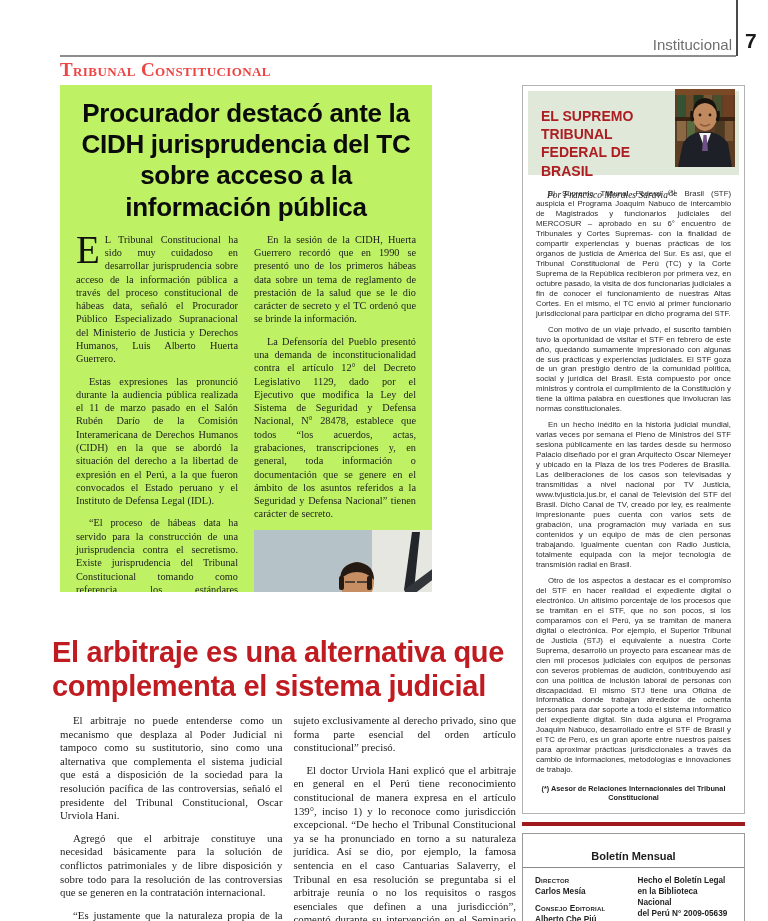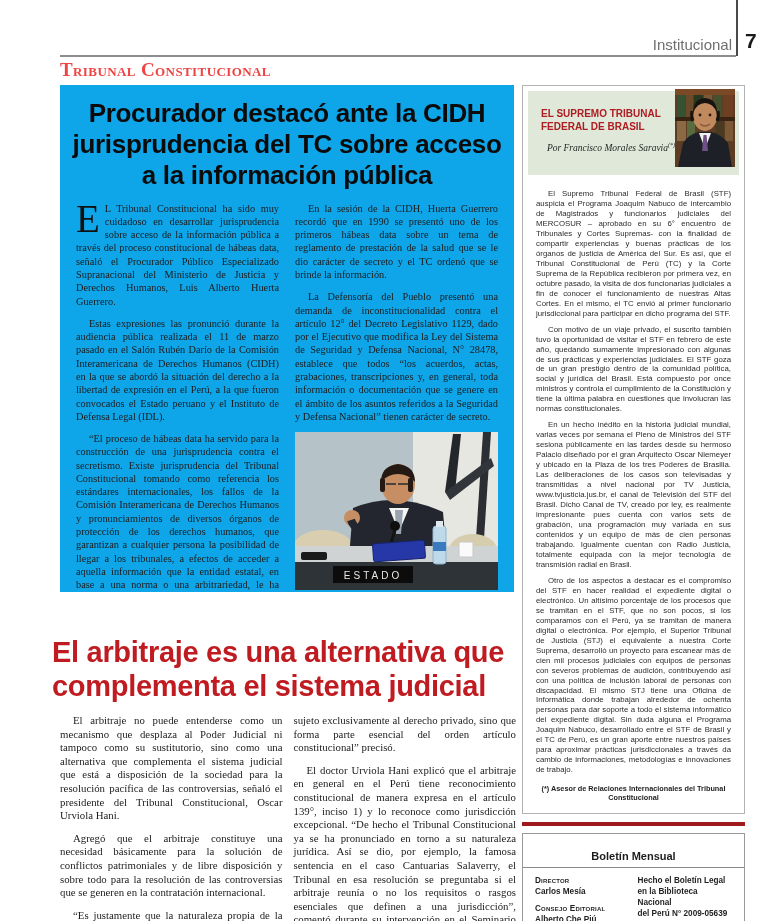--- a/index.html
+++ b/index.html
@@ -13,21 +13,21 @@
     position:absolute;left:60px;top:31px;
     font-family:"Liberation Serif", serif;font-variant:small-caps;
     font-weight:bold;font-size:19px;color:#ef4444;letter-spacing:.4px;margin-top:28px;
   }
   .section-label{position:absolute;top:36px;right:36px;font-size:15px;color:#6f6f6f;}
   .header-vline{position:absolute;left:736px;top:0;width:2px;height:56px;background:#4a4a4a;}
   .page-number{position:absolute;left:745px;top:29px;font-size:21px;font-weight:bold;color:#1a1a1a;}
   .header-rule{position:absolute;left:60px;top:55px;width:676px;height:2px;background:#8d8d8d;}
 
   
-  .a1{position:absolute;left:60px;top:85px;width:454px;height:507px;background:#0ea5e9;overflow:hidden;}
+  .a1{position:absolute;left:60px;top:85px;width:372px;height:507px;background:#bef264;overflow:hidden;}
   .a1 h1{
     margin:13px 12px 6px;text-align:center;font-size:26px;line-height:1.2;
     font-weight:bold;color:#0b0b0b;letter-spacing:-.3px;
   }
   .cols{display:flex;gap:16px;padding:4px 16px 0;}
   .col{flex:1;min-width:0;}
   .serif p{
     font-family:"Liberation Serif", serif;font-size:10.3px;line-height:1.29;
     text-align:justify;color:#1c1c1c;margin:0 0 9px;text-indent:13px;
   }
@@ -43,21 +43,21 @@
     position:absolute;left:52px;top:636px;width:468px;text-align:left;
     font-size:29px;font-weight:bold;color:#c01b21;line-height:1.16;letter-spacing:-.3px;
   }
   .a2-cols{position:absolute;left:60px;top:714px;width:456px;height:207px;overflow:hidden;display:flex;gap:11px;}
   .a2-cols p{font-size:10.8px;line-height:1.26;}
 
   
   .side{position:absolute;left:522px;top:85px;width:223px;}
   .sbox{border:1px solid #b2b2b2;background:#fff;}
   .shead{margin:5px;height:84px;background:#dfe8d9;position:relative;overflow:visible;}
-  .stitle{padding:16px 0 0 13px;width:140px;color:#ad1d22;font-weight:bold;font-size:10px;line-height:1.3;}
+  .stitle{padding:16px 0 0 13px;width:140px;color:#ad1d22;font-weight:bold;font-size:14px;line-height:1.3;}
   .sbyline{
     margin:9px 64px 0 0;text-align:right;font-family:"Liberation Serif", serif;
     font-style:italic;font-size:9.5px;color:#1f1f1f;
   }
   .sbyline sup{font-size:6px;}
   .photo2{position:absolute;top:-2px;right:4px;display:block;}
   .sbody{padding:9px 13px 8px;}
   .sbody p{
     font-size:7.8px;line-height:1.28;text-align:justify;color:#2b2b2b;
     margin:0 0 6px;text-indent:12px;

